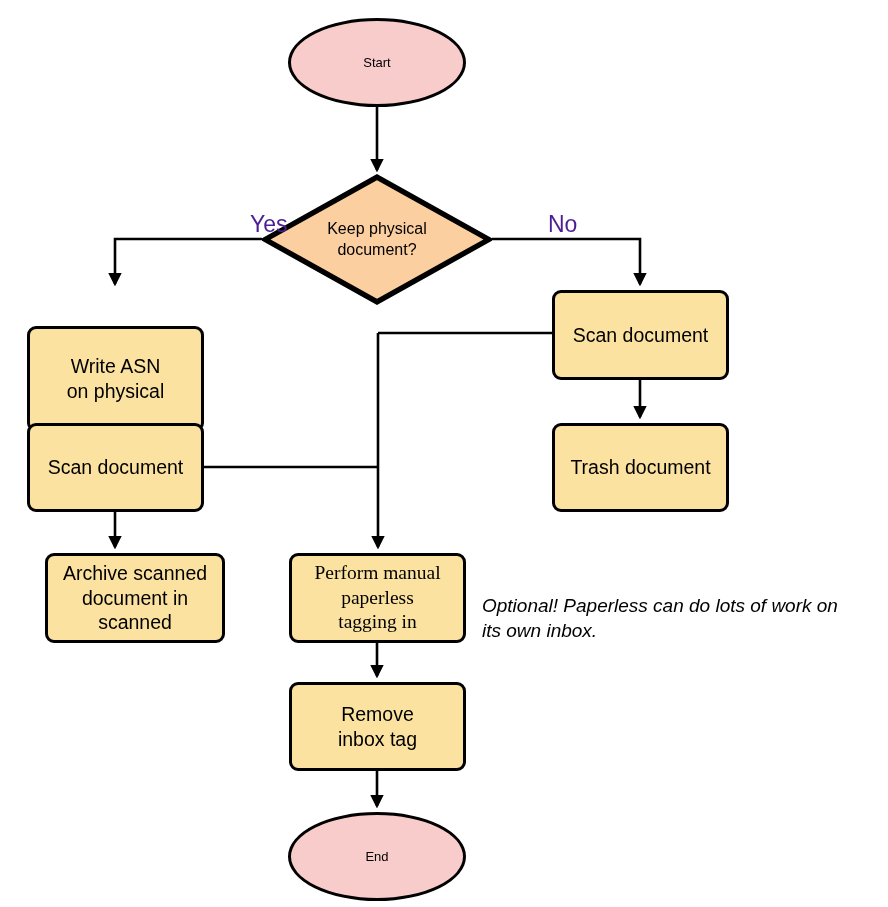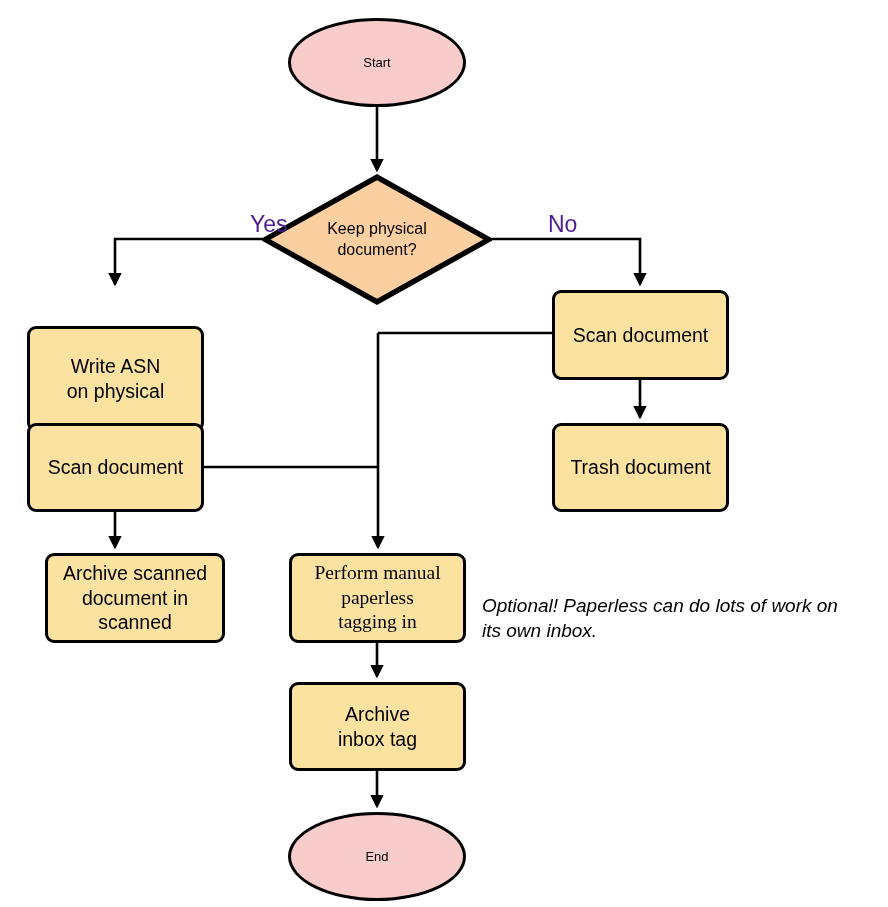--- a/index.html
+++ b/index.html
@@ -163,21 +163,21 @@
   <div class="node proc" style="left:289px; top:553px; width:177px; height:90px;font-family:Liberation Serif, serif;">
     <div>
       <div class="lbl">Perform manual</div>
       <div class="lbl">paperless</div>
       <div class="lbl">tagging in</div>
     </div>
   </div>
 
   <div class="node proc" style="left:289px; top:682px; width:177px; height:89px;">
     <div>
-      <div class="lbl">Archive</div>
+      <div class="lbl">Remove</div>
       <div class="lbl">inbox tag</div>
     </div>
   </div>
 
   <div class="node term" style="left:288px; top:812px; width:178px; height:89px;justify-content:center;">
     <span class="lbl">End</span>
   </div>
 
   <div class="note" style="left:482px; top:586px; width:400px;margin-top:8px;">
     <div class="lbl">Optional! Paperless can do lots of work on</div>

